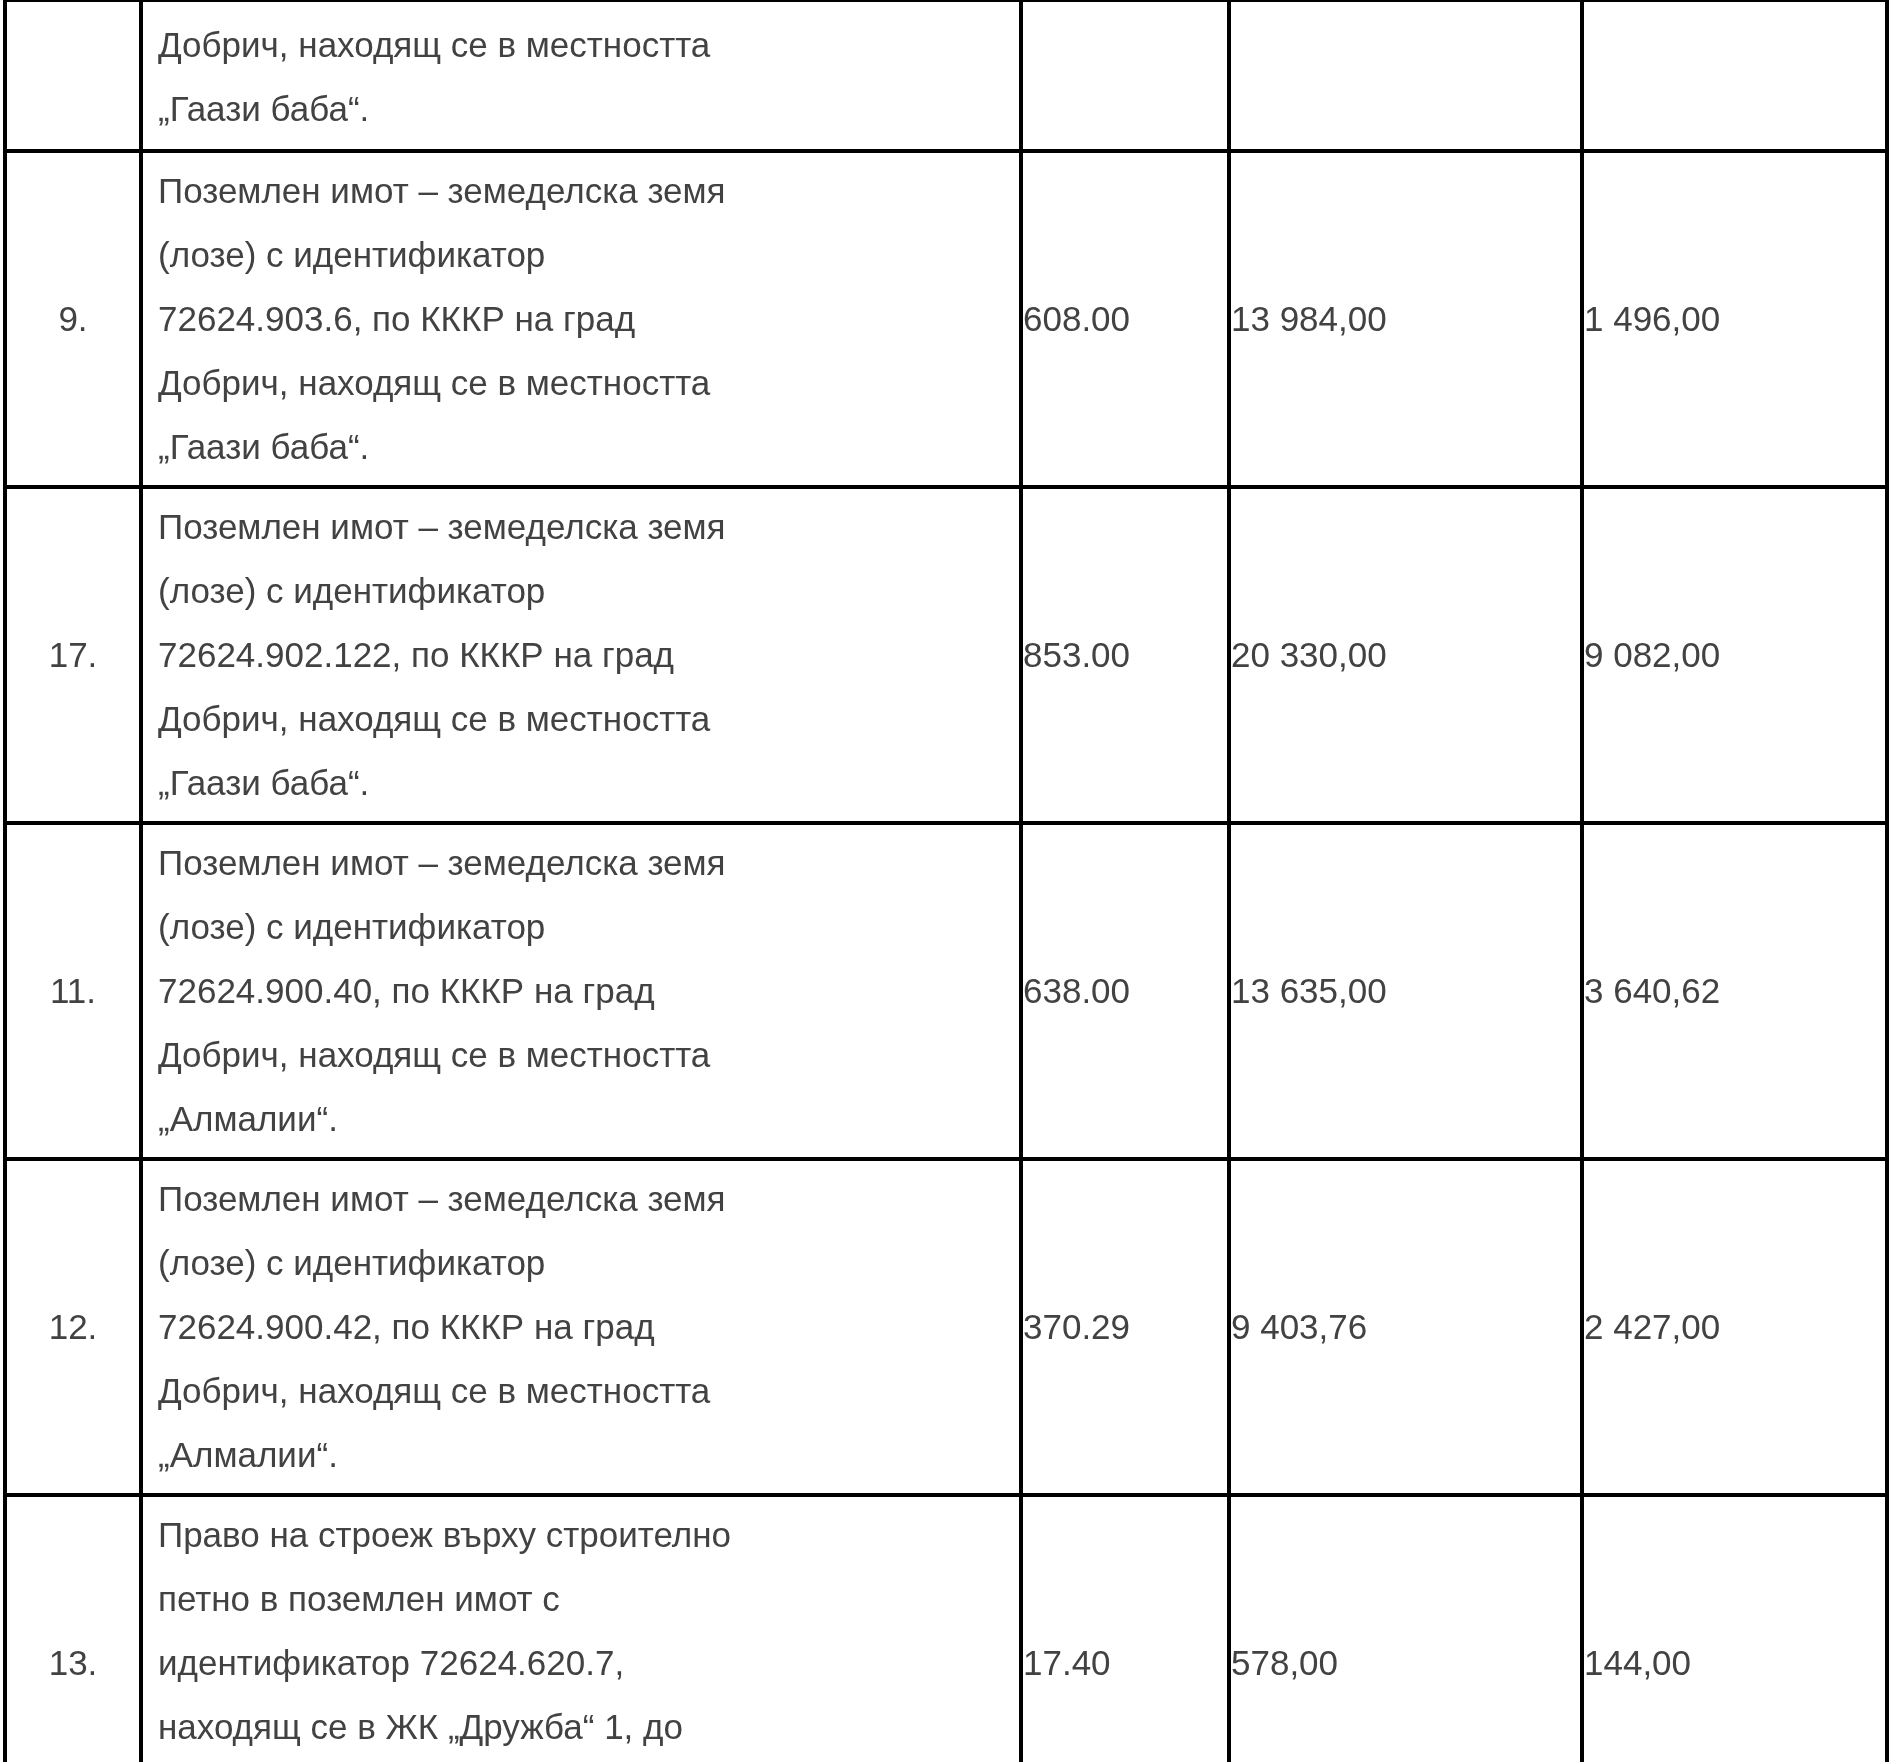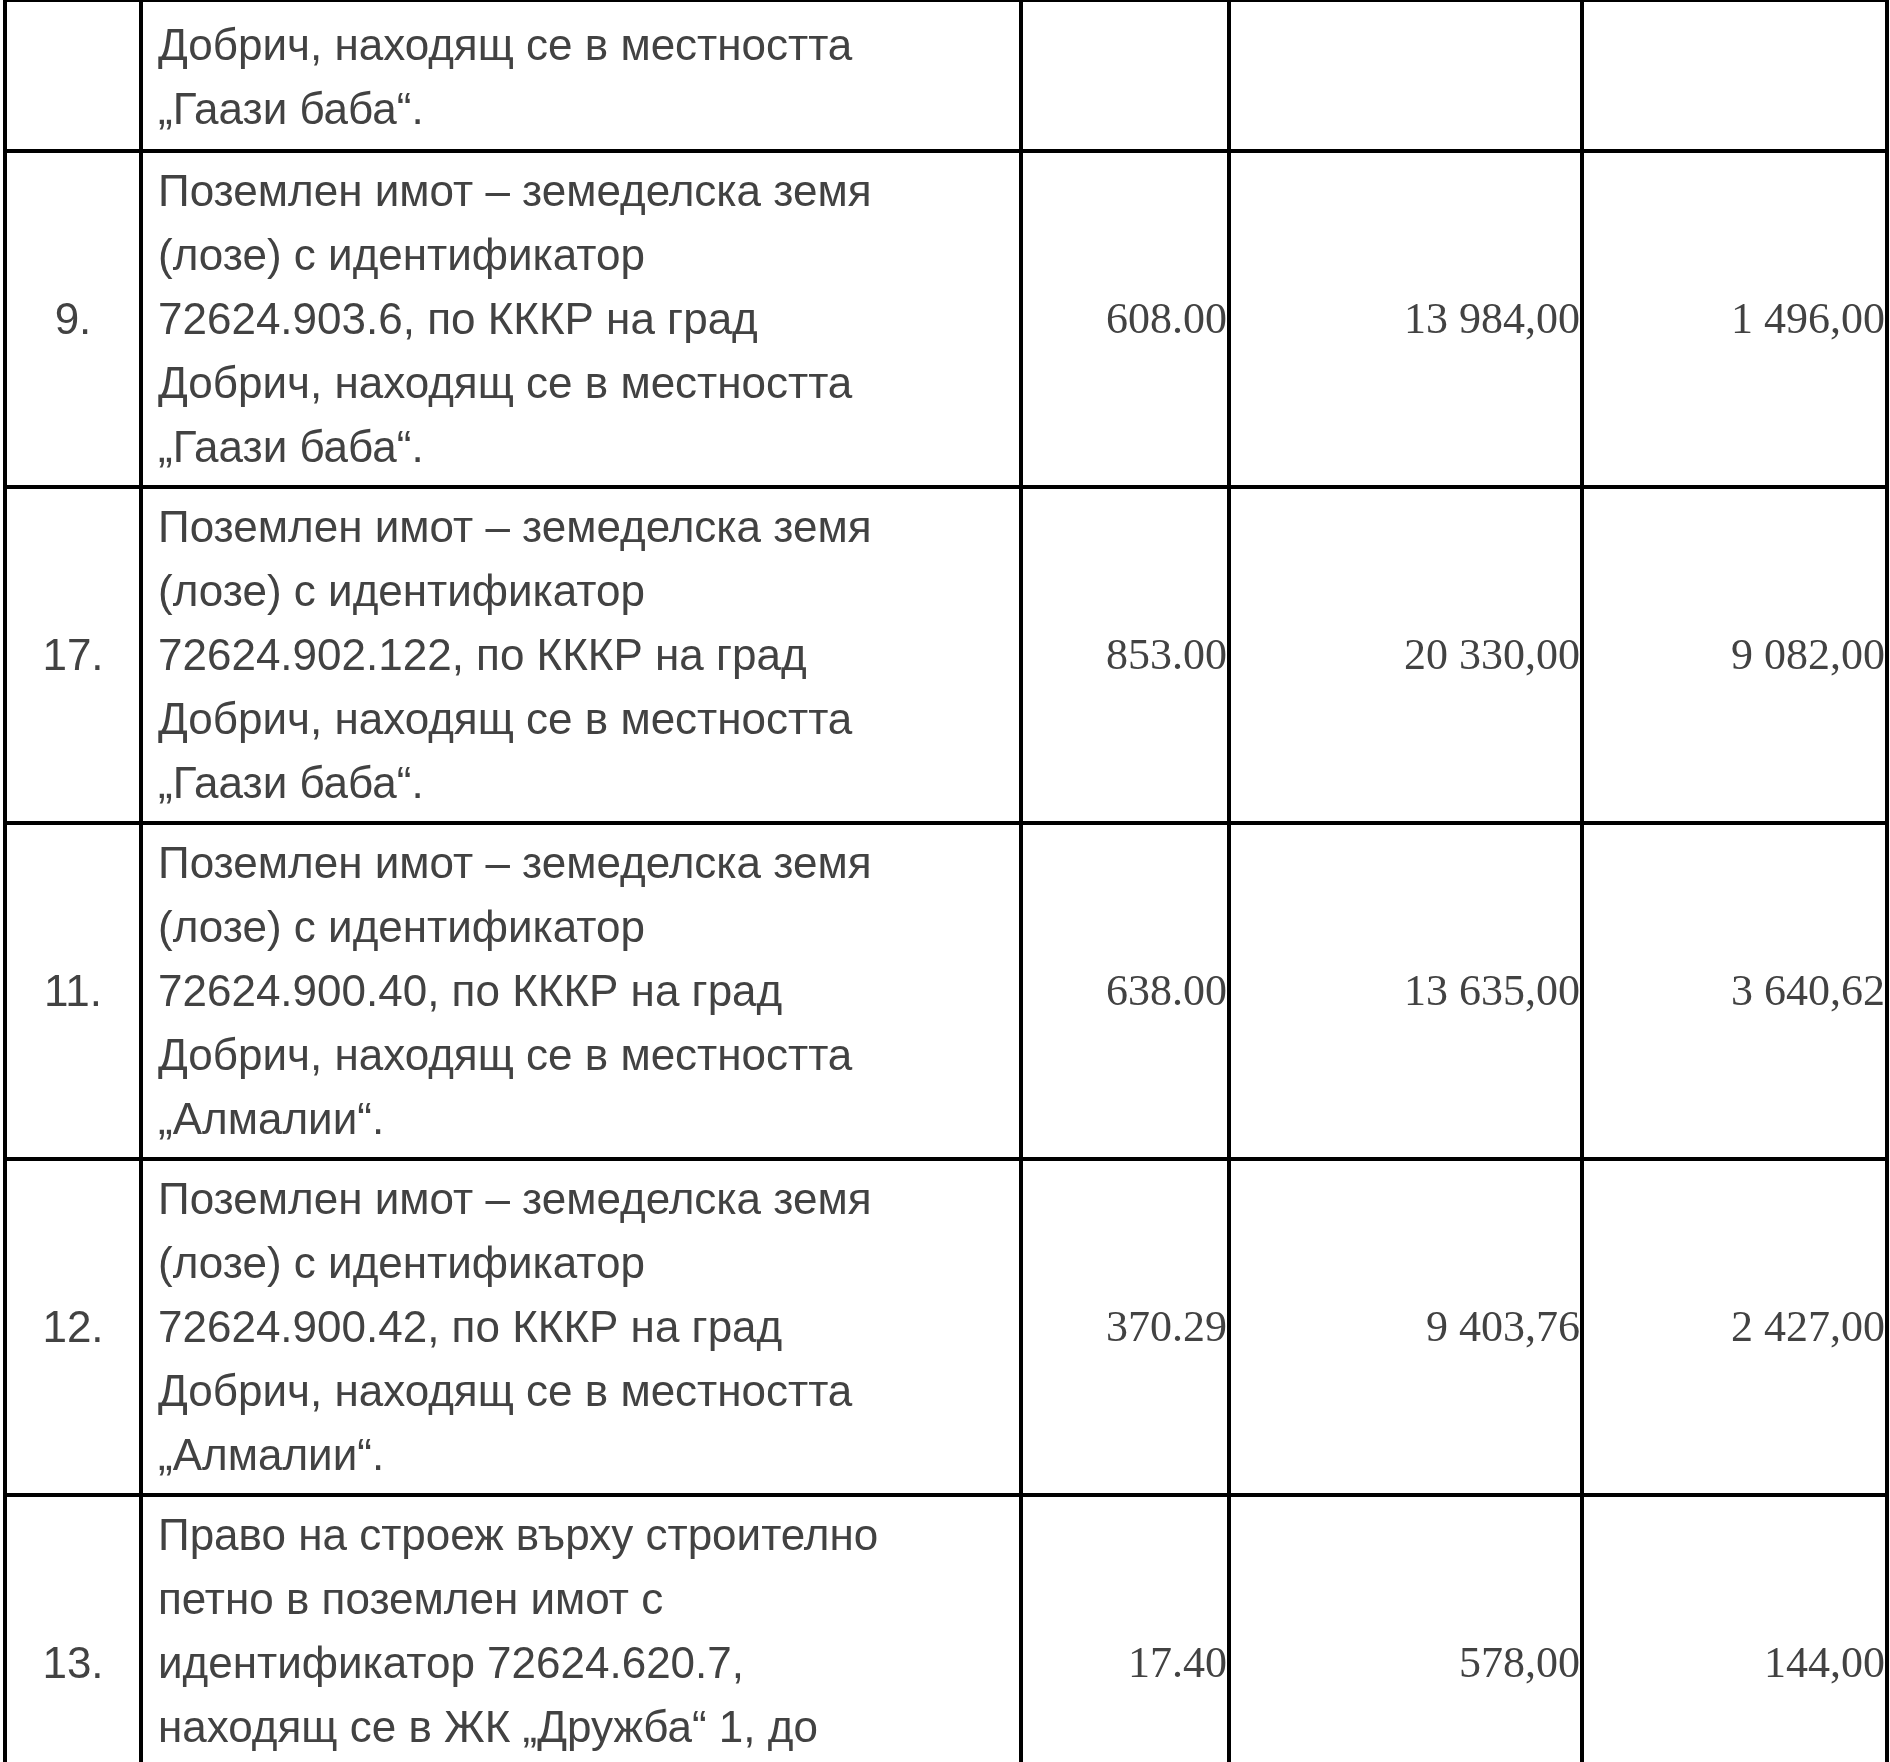--- a/index.html
+++ b/index.html
@@ -19,38 +19,37 @@
     position: absolute;
     left: 3px;
     top: -2px;
     border-collapse: collapse;
     table-layout: fixed;
     width: 1882px;
   }
   .prop-table td {
     border: 4px solid #000000;
     color: #424242;
-    font-size: 44px;
+    font-size: 35px;
     line-height: 64px;
     vertical-align: middle;
     overflow: hidden;
     background: #ffffff;
     padding: 0;
   }
   .prop-table td.num {
     text-align: center;
   }
   .prop-table td.desc {
     text-align: left;
     padding: 6px 18px 6px 15px;
     white-space: pre-line;
   }
   .prop-table td.val {
-    text-align: right;
-    font-family: Liberation Serif, serif;
+    text-align: left;
   }
   .prop-table tr.partial td.desc {
     vertical-align: bottom;
     padding-bottom: 8px;
   }
   
   tr.r-partial { height: 151px; }
   tr.r-9  { height: 321px; }
   tr.r-10 { height: 323px; }
   tr.r-11 { height: 324px; }

